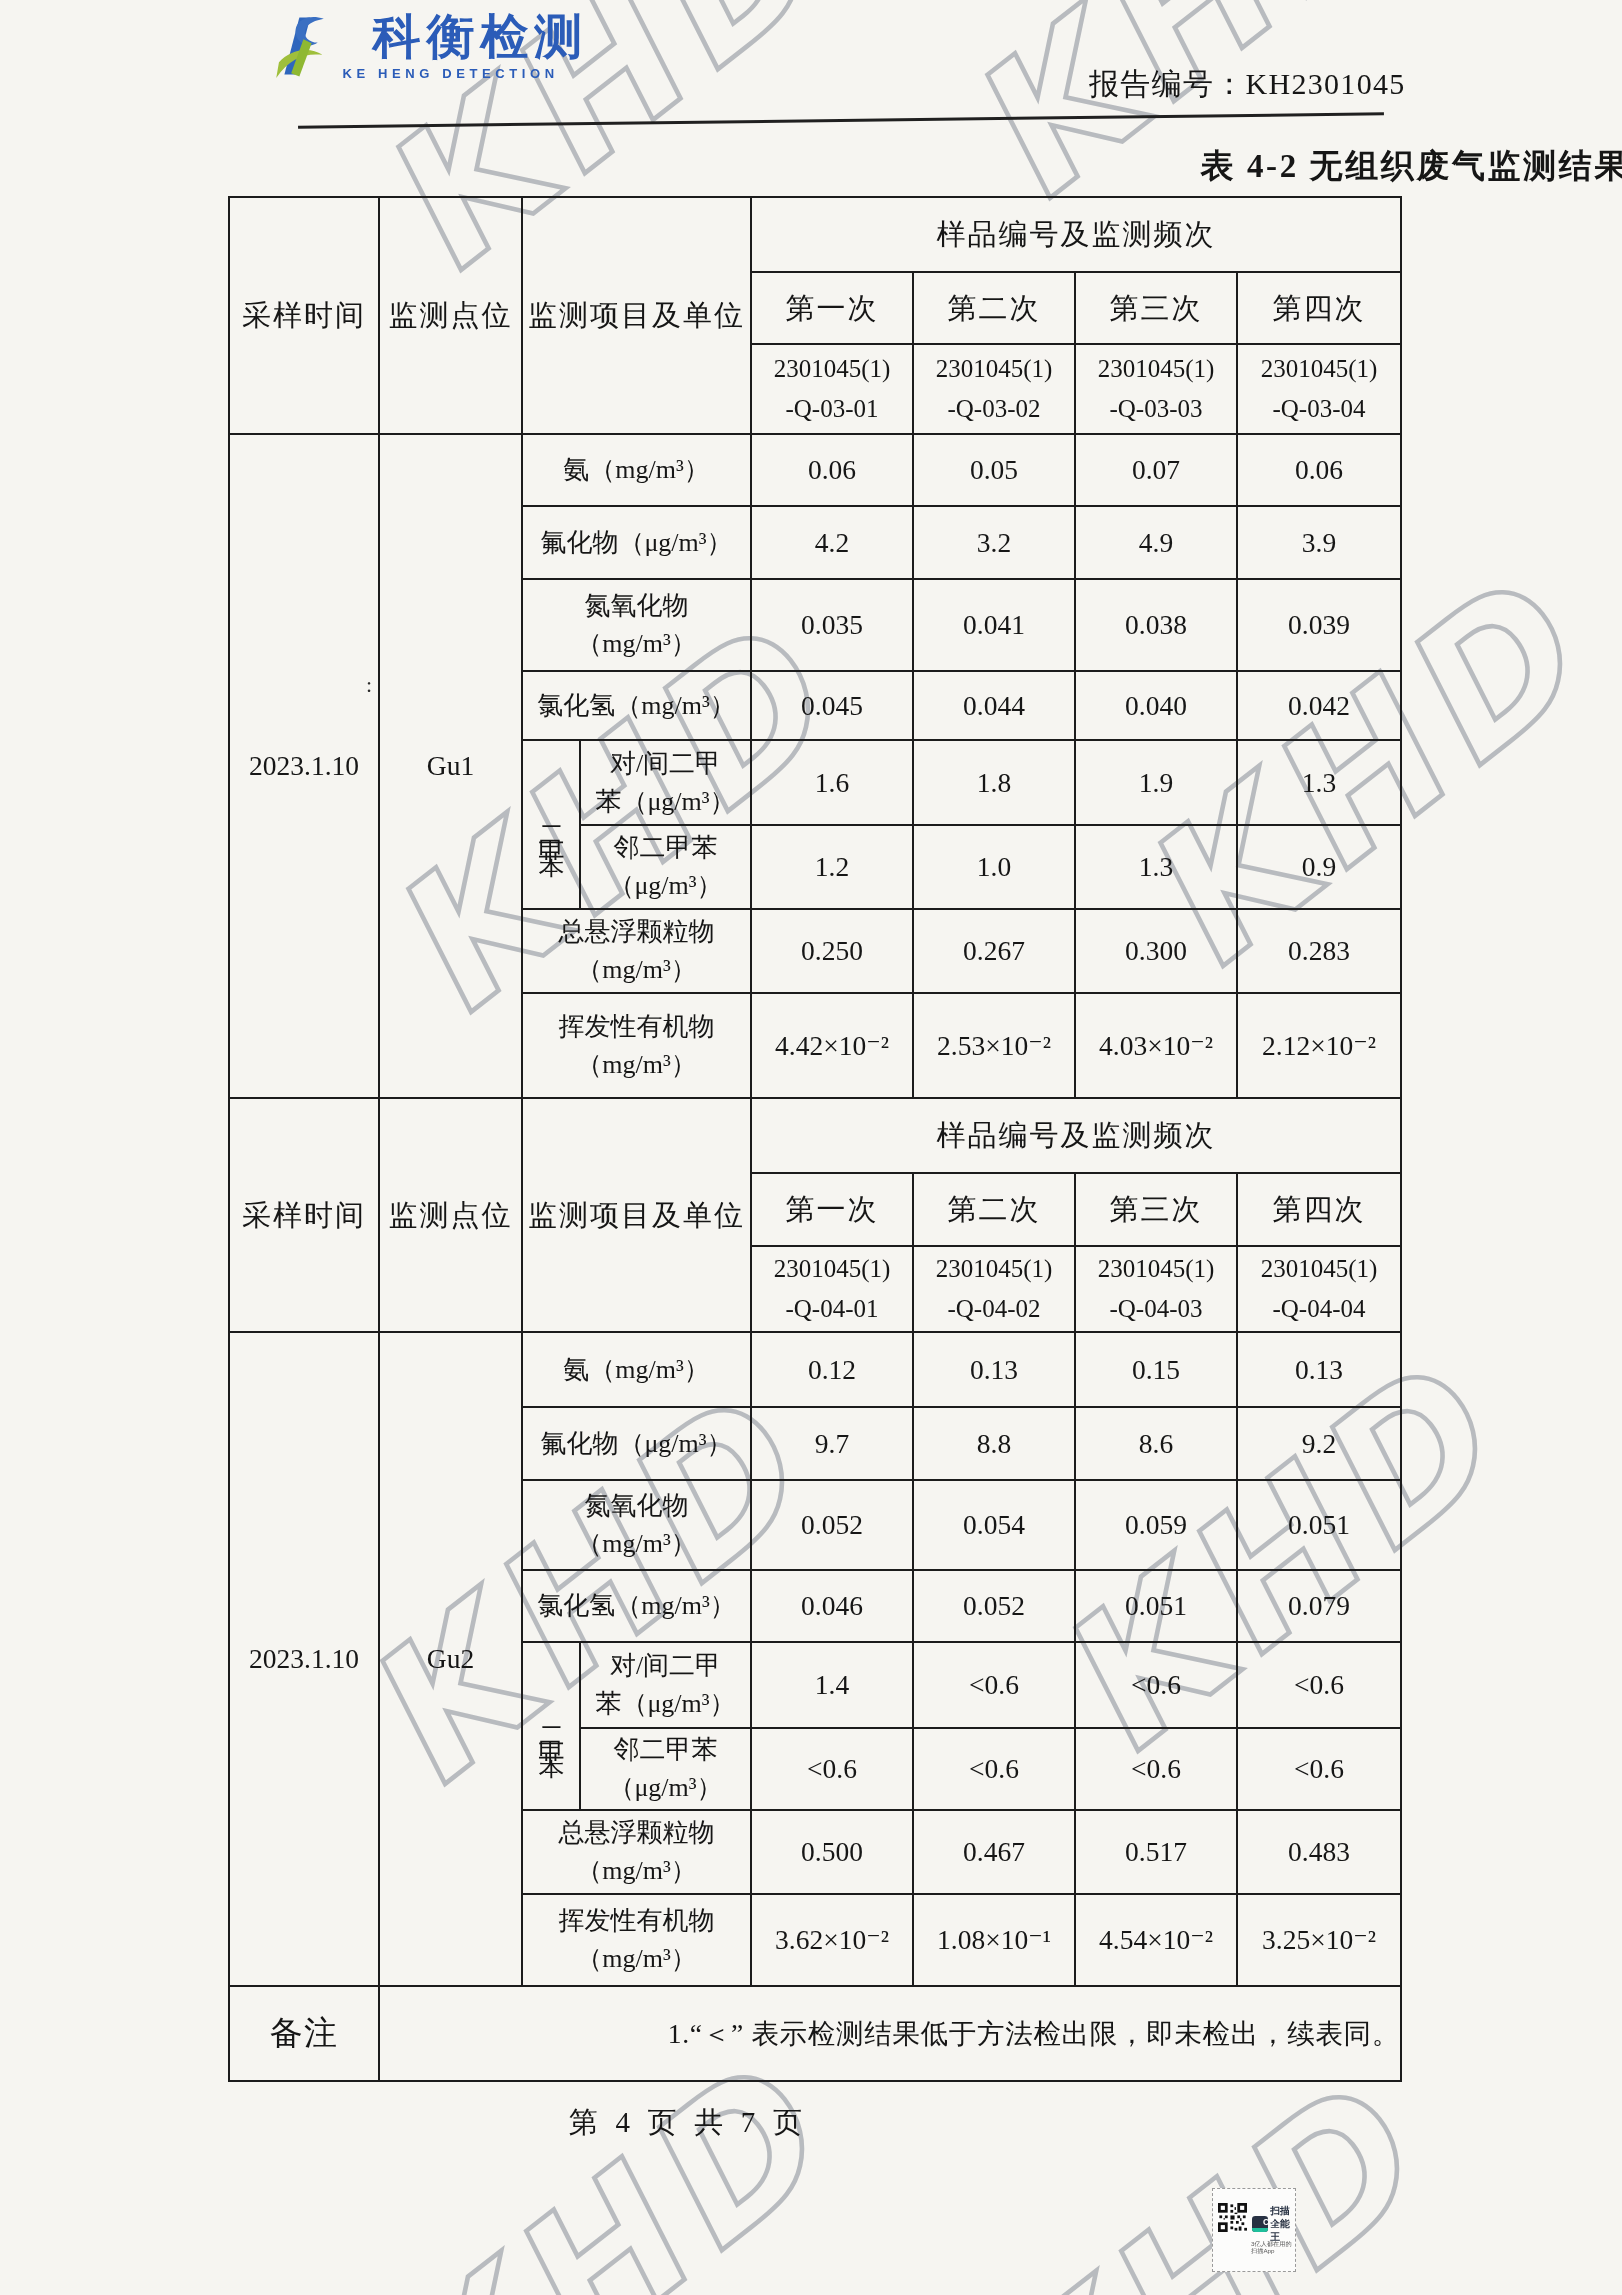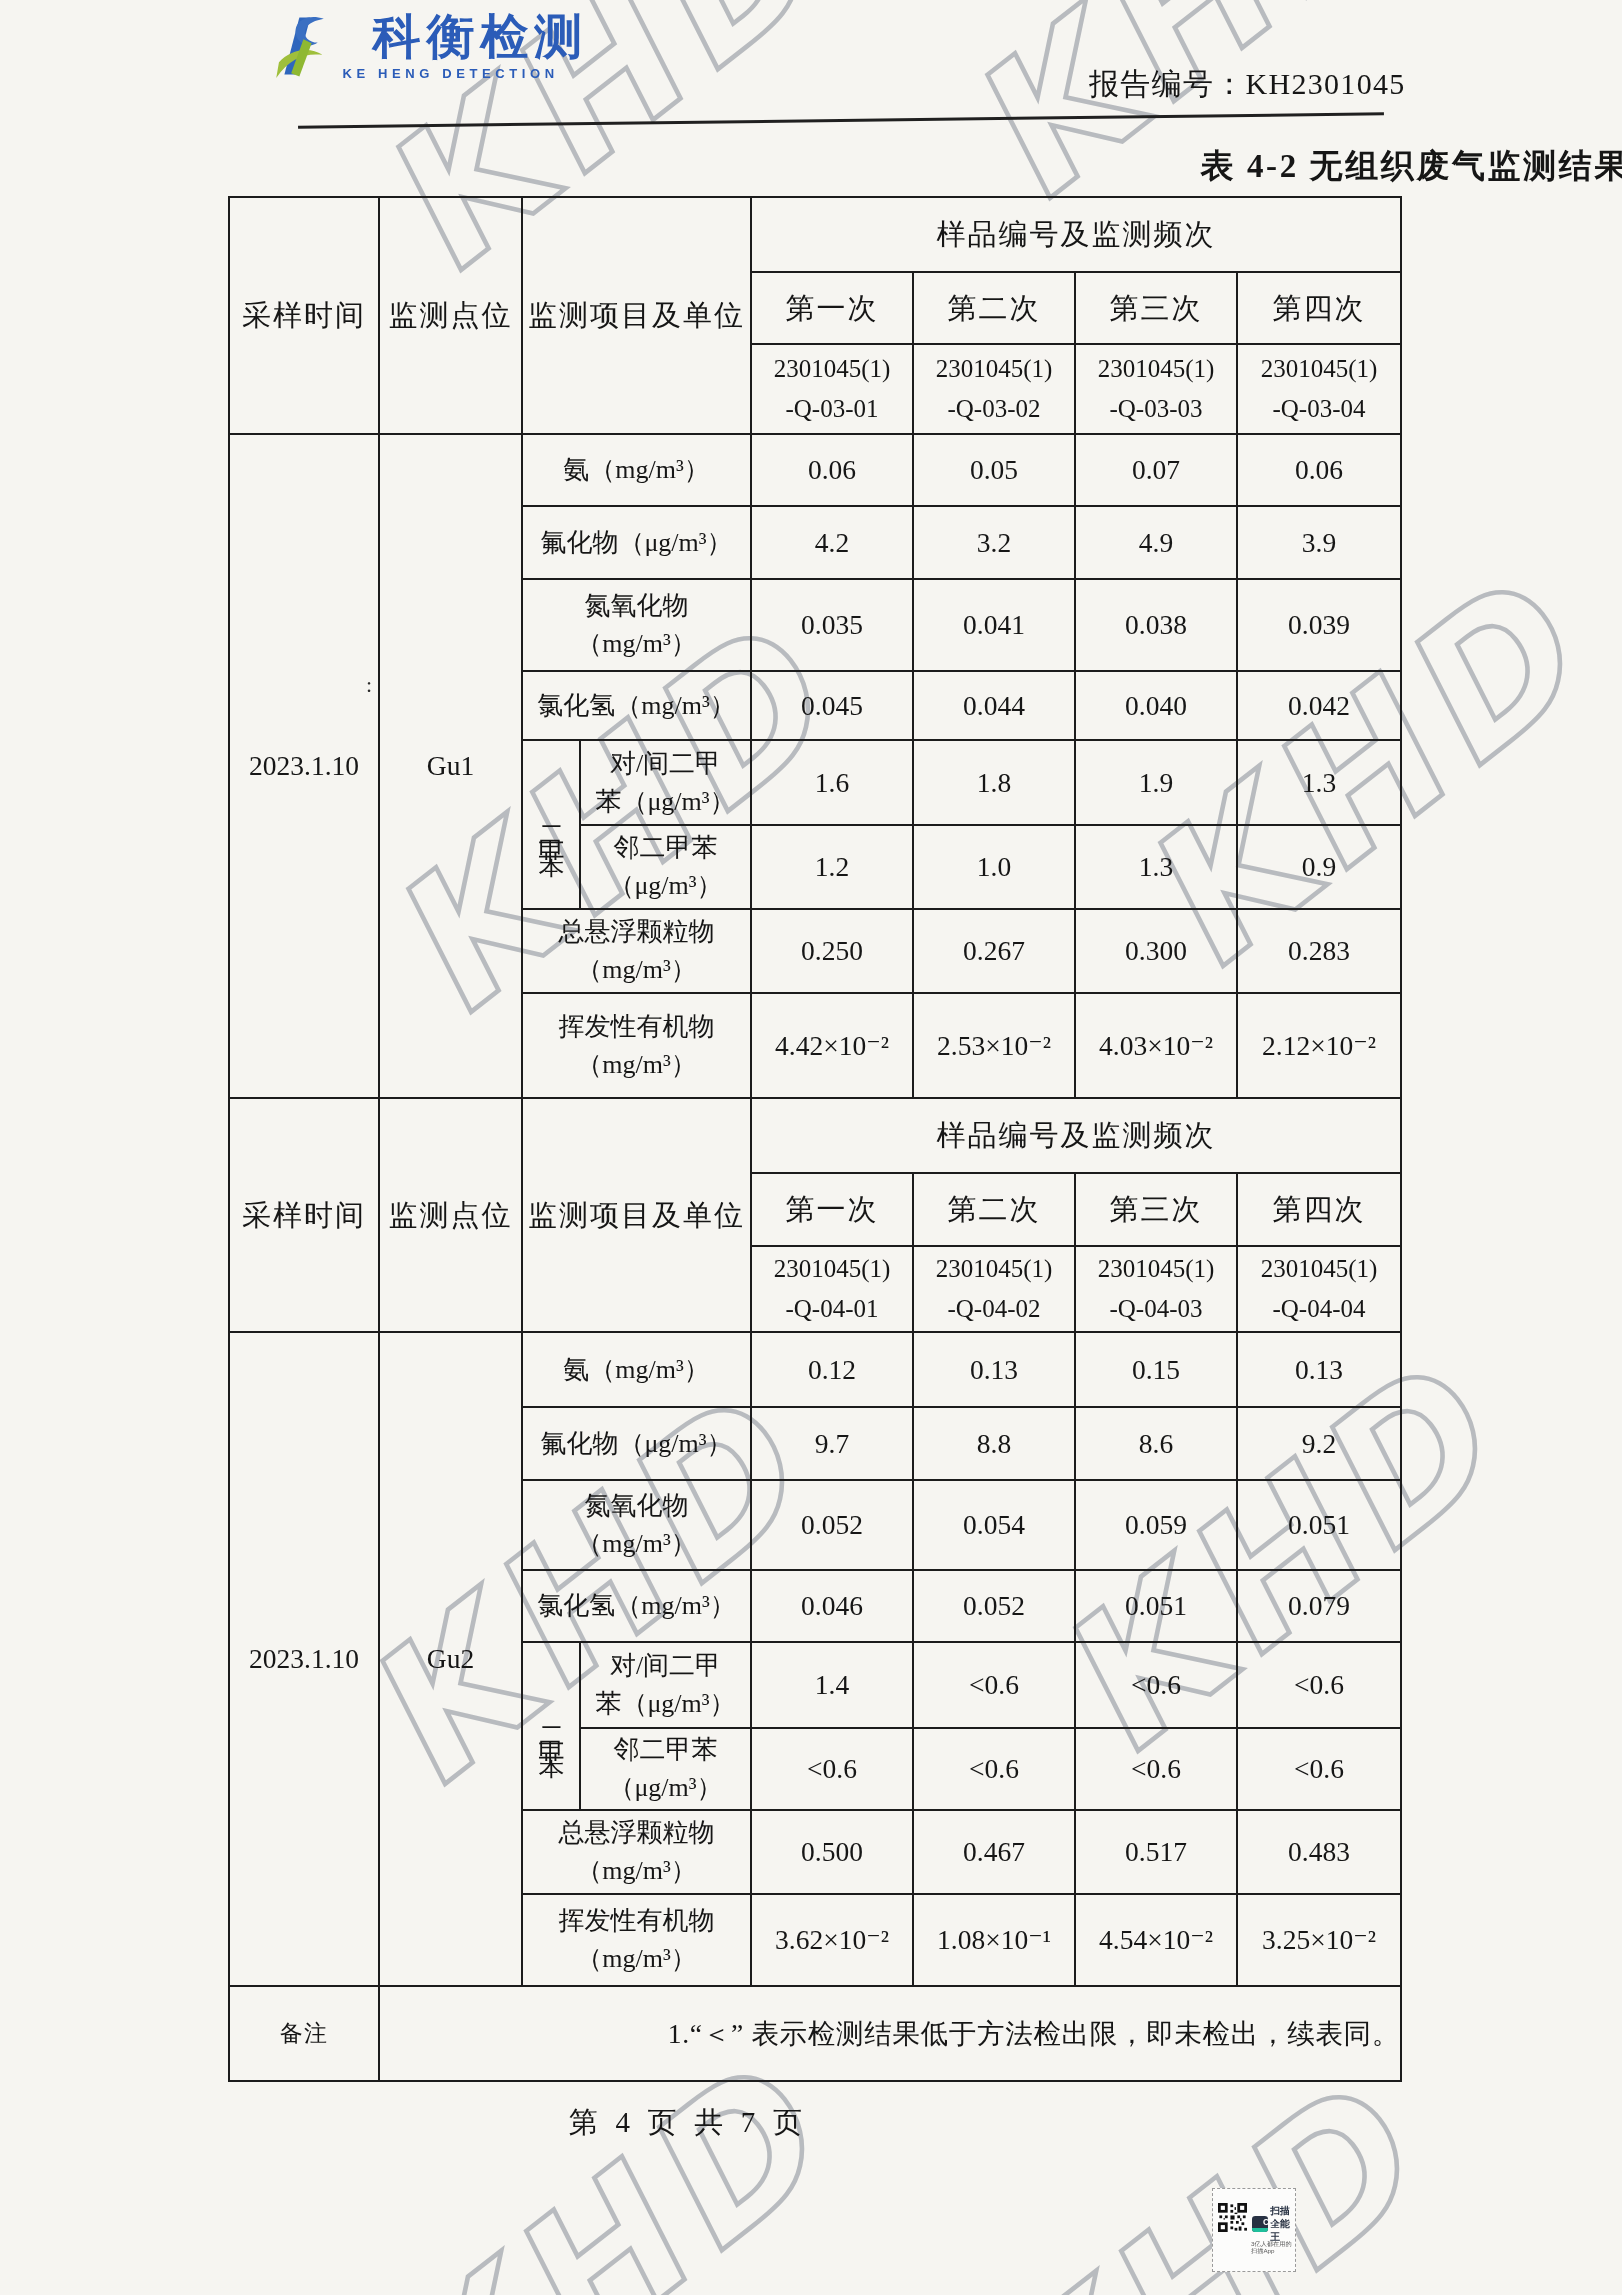--- a/index.html
+++ b/index.html
@@ -33,21 +33,21 @@
   table{border-collapse:collapse;table-layout:fixed;width:1172px;background:transparent;}
   td{border:2px solid #1c1c1c;text-align:center;vertical-align:middle;padding:0;
      font-size:27.5px;line-height:1.45;overflow:hidden;}
   td.hdr{font-size:29px;letter-spacing:2px;}
   td.code{font-size:25px;line-height:1.6;}
   td.item{font-size:26px;}
   td.val{font-size:27.5px;}
   td.timecell,td.pointcell{font-size:27.5px;}
   .vcell div{writing-mode:vertical-rl;text-orientation:upright;margin:0 auto;
              font-size:26px;letter-spacing:11.8px;line-height:1;}
-  td.remark-label{font-size:23px;letter-spacing:1.3px;}
+  td.remark-label{font-size:33px;letter-spacing:1.3px;}
   td.remark-text{text-align:right;padding-left:11.8px;font-size:27.5px;letter-spacing:0.7px;}
 
   
   .page-footer{position:absolute;left:0;top:2103px;width:1376px;text-align:center;
                font-size:29px;letter-spacing:5.2px;}
 
   
   .cs-badge{position:absolute;left:1212px;top:2188px;width:84px;height:84px;
             box-sizing:border-box;border:1.3px dashed #9a9a9a;background:#fcfcfb;
             font-family:"Liberation Sans","DejaVu Sans",sans-serif;}

